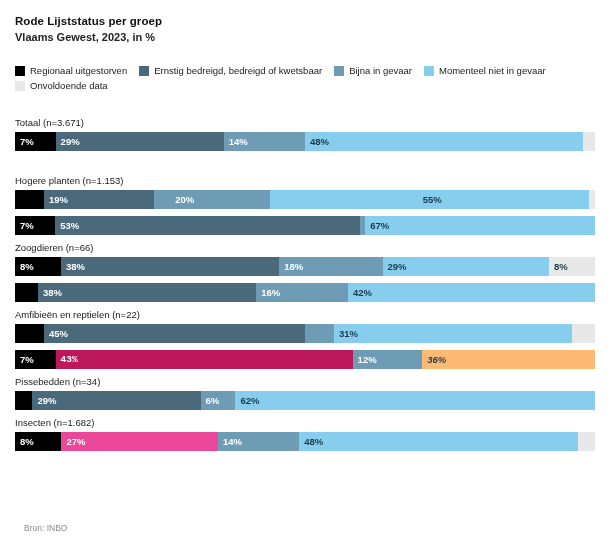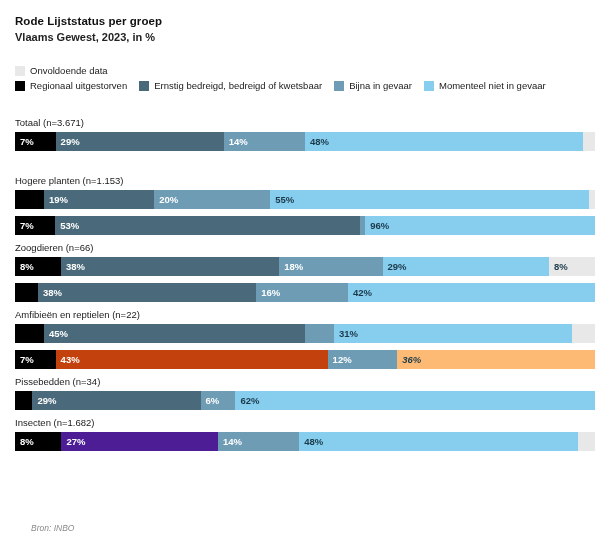--- a/index.html
+++ b/index.html
@@ -102,59 +102,58 @@
     white-space: nowrap;
     line-height: 19px;
   }
   .lbl-light { color: #ffffff; }
   .lbl-dark  { color: #1b3a4a; }
 
   .spacer-lg { height: 17px; }
 
   .source {
     position: absolute;
-    left: 31px;
+    left: 24px;
     bottom: 12px;
     font-size: 8.5px;
     color: #8a8a8a;
     line-height: 11px;
-    font-style: italic;
   }
 </style>
 </head>
 <body>
 
 <div class="page">
 
   <div class="title">Rode Lijststatus per groep</div>
   <div class="subtitle">Vlaams Gewest, 2023, in %</div>
 
   <div class="legend">
+    <div class="legend-row" id="legend-row-1">
+        <div class="legend-item">
+          <span class="legend-swatch" style="background: rgb(0, 0, 0);"></span>
+          <span class="legend-label">Regionaal uitgestorven</span>
+        </div>
+        <div class="legend-item">
+          <span class="legend-swatch" style="background: rgb(74, 106, 123);"></span>
+          <span class="legend-label">Ernstig bedreigd, bedreigd of kwetsbaar</span>
+        </div>
+        <div class="legend-item">
+          <span class="legend-swatch" style="background: rgb(110, 156, 181);"></span>
+          <span class="legend-label">Bijna in gevaar</span>
+        </div>
+        <div class="legend-item">
+          <span class="legend-swatch" style="background: rgb(135, 205, 238);"></span>
+          <span class="legend-label">Momenteel niet in gevaar</span>
+        </div>
+      </div>
     <div class="legend-row" id="legend-row-2">
         <div class="legend-item">
           <span class="legend-swatch" style="background: rgb(232, 232, 232);"></span>
           <span class="legend-label">Onvoldoende data</span>
-        </div>
-      </div>
-    <div class="legend-row" id="legend-row-1">
-        <div class="legend-item">
-          <span class="legend-swatch" style="background: rgb(0, 0, 0);"></span>
-          <span class="legend-label">Regionaal uitgestorven</span>
-        </div>
-        <div class="legend-item">
-          <span class="legend-swatch" style="background: rgb(74, 106, 123);"></span>
-          <span class="legend-label">Ernstig bedreigd, bedreigd of kwetsbaar</span>
-        </div>
-        <div class="legend-item">
-          <span class="legend-swatch" style="background: rgb(110, 156, 181);"></span>
-          <span class="legend-label">Bijna in gevaar</span>
-        </div>
-        <div class="legend-item">
-          <span class="legend-swatch" style="background: rgb(135, 205, 238);"></span>
-          <span class="legend-label">Momenteel niet in gevaar</span>
         </div>
       </div>
   </div>
 
   <div class="chart" id="chart-groups">
       <div class="group">
         <div class="group-label">Totaal (n=3.671)</div>
         <div class="bar">
           <div class="seg" title="Regionaal uitgestorven: 7%" style="width: 40.6px; background: rgb(0, 0, 0);">
             <span class="seg-label lbl-light">7%</span>
@@ -172,40 +171,40 @@
         </div>
       </div>
       <div class="spacer-lg"></div>
       <div class="group">
         <div class="group-label">Hogere planten (n=1.153)</div>
         <div class="bar">
           <div class="seg" title="Regionaal uitgestorven: 5%" style="width: 29px; background: rgb(0, 0, 0);"></div>
           <div class="seg" title="Ernstig bedreigd, bedreigd of kwetsbaar: 19%" style="width: 110.2px; background: rgb(74, 106, 123);">
             <span class="seg-label lbl-light">19%</span>
           </div>
-          <div class="seg" title="Bijna in gevaar: 20%" style="width: 116px; background: rgb(110, 156, 181);">
+          <div class="seg" title="Bijna in gevaar: 20%" style="width: 116px; background: rgb(110, 156, 181); padding-left: 16px;">
             <span class="seg-label lbl-light">20%</span>
           </div>
-          <div class="seg" title="Momenteel niet in gevaar: 55%" style="width: 319px; background: rgb(135, 205, 238);">
+          <div class="seg" title="Momenteel niet in gevaar: 55%" style="width: 319px; background: rgb(135, 205, 238); justify-content: center;">
             <span class="seg-label lbl-dark">55%</span>
           </div>
           <div class="seg" title="Onvoldoende data: 1%" style="width: 5.8px; background: rgb(232, 232, 232);"></div>
         </div>
       </div>
       <div class="group">
         <div class="bar">
           <div class="seg" title="Regionaal uitgestorven: 7%" style="width: 40.198px; background: rgb(0, 0, 0);">
             <span class="seg-label lbl-light">7%</span>
           </div>
           <div class="seg" title="Ernstig bedreigd, bedreigd of kwetsbaar: 53%" style="width: 304.356px; background: rgb(74, 106, 123);">
             <span class="seg-label lbl-light">53%</span>
           </div>
           <div class="seg" title="Bijna in gevaar: 1%" style="width: 5.74257px; background: rgb(110, 156, 181);"></div>
           <div class="seg" title="Momenteel niet in gevaar: 40%" style="width: 229.703px; background: rgb(135, 205, 238);">
-            <span class="seg-label lbl-dark">96%</span>
+            <span class="seg-label lbl-dark">67%</span>
           </div>
         </div>
       </div>
       <div class="group">
         <div class="group-label">Zoogdieren (n=66)</div>
         <div class="bar">
           <div class="seg" title="Regionaal uitgestorven: 8%" style="width: 45.9406px; background: rgb(0, 0, 0);">
             <span class="seg-label lbl-light">8%</span>
           </div>
           <div class="seg" title="Ernstig bedreigd, bedreigd of kwetsbaar: 38%" style="width: 218.218px; background: rgb(74, 106, 123);">
@@ -249,21 +248,21 @@
             <span class="seg-label lbl-dark">31%</span>
           </div>
           <div class="seg" title="Onvoldoende data: 4%" style="width: 23.2px; background: rgb(232, 232, 232);"></div>
         </div>
       </div>
       <div class="group">
         <div class="bar">
           <div class="seg" title="Regionaal uitgestorven: 7%" style="width: 40.6px; background: rgb(0, 0, 0);">
             <span class="seg-label lbl-light">7%</span>
           </div>
-          <div class="seg" title="Ernstig bedreigd, bedreigd of kwetsbaar: 43%" style="width: 272px; background: #c2410c;">
+          <div class="seg" title="Ernstig bedreigd, bedreigd of kwetsbaar: 43%" style="width: 297px; background: #be185d; font-family: Liberation Mono, monospace;">
             <span class="seg-label lbl-light">43%</span>
           </div>
           <div class="seg" title="Bijna in gevaar: 12%" style="width: 69.6px; background: rgb(110, 156, 181);">
             <span class="seg-label lbl-light">12%</span>
           </div>
           <div class="seg" title="Momenteel niet in gevaar: 36%" style="width: 208px; background: #fdba74; font-style: italic;">
             <span class="seg-label lbl-dark">36%</span>
           </div>
           <div class="seg" title="Onvoldoende data: 2%" style="width: 11.6px; background: rgb(232, 232, 232);"></div>
         </div>
@@ -282,21 +281,21 @@
             <span class="seg-label lbl-dark">62%</span>
           </div>
         </div>
       </div>
       <div class="group">
         <div class="group-label">Insecten (n=1.682)</div>
         <div class="bar">
           <div class="seg" title="Regionaal uitgestorven: 8%" style="width: 46.4px; background: rgb(0, 0, 0);">
             <span class="seg-label lbl-light">8%</span>
           </div>
-          <div class="seg" title="Ernstig bedreigd, bedreigd of kwetsbaar: 27%" style="width: 156.6px; background: #4c1d95;">
+          <div class="seg" title="Ernstig bedreigd, bedreigd of kwetsbaar: 27%" style="width: 156.6px; background: #ec4899;">
             <span class="seg-label lbl-light">27%</span>
           </div>
           <div class="seg" title="Bijna in gevaar: 14%" style="width: 81.2px; background: rgb(110, 156, 181);">
             <span class="seg-label lbl-light">14%</span>
           </div>
           <div class="seg" title="Momenteel niet in gevaar: 48%" style="width: 278.4px; background: rgb(135, 205, 238);">
             <span class="seg-label lbl-dark">48%</span>
           </div>
           <div class="seg" title="Onvoldoende data: 3%" style="width: 17.4px; background: rgb(232, 232, 232);"></div>
         </div>

